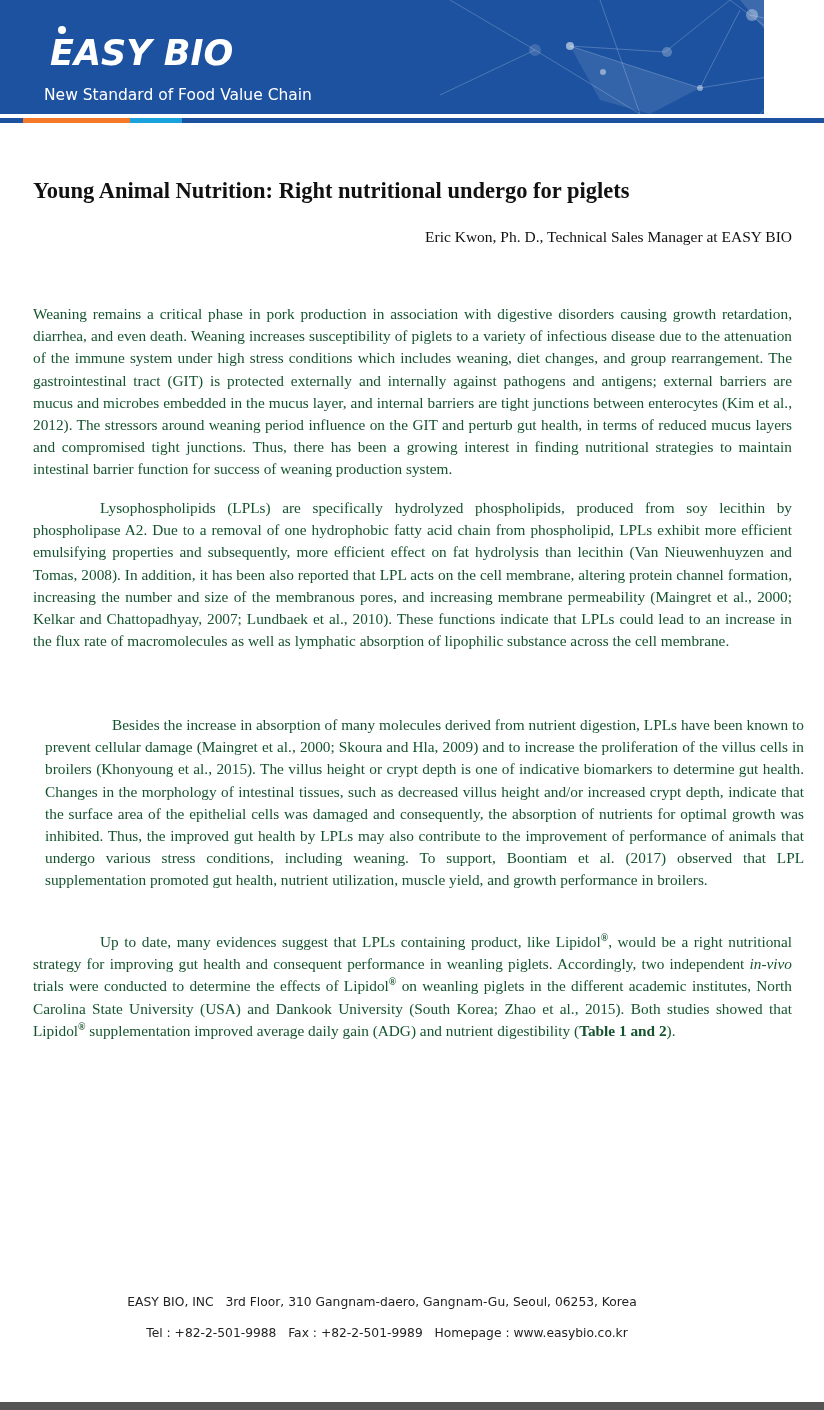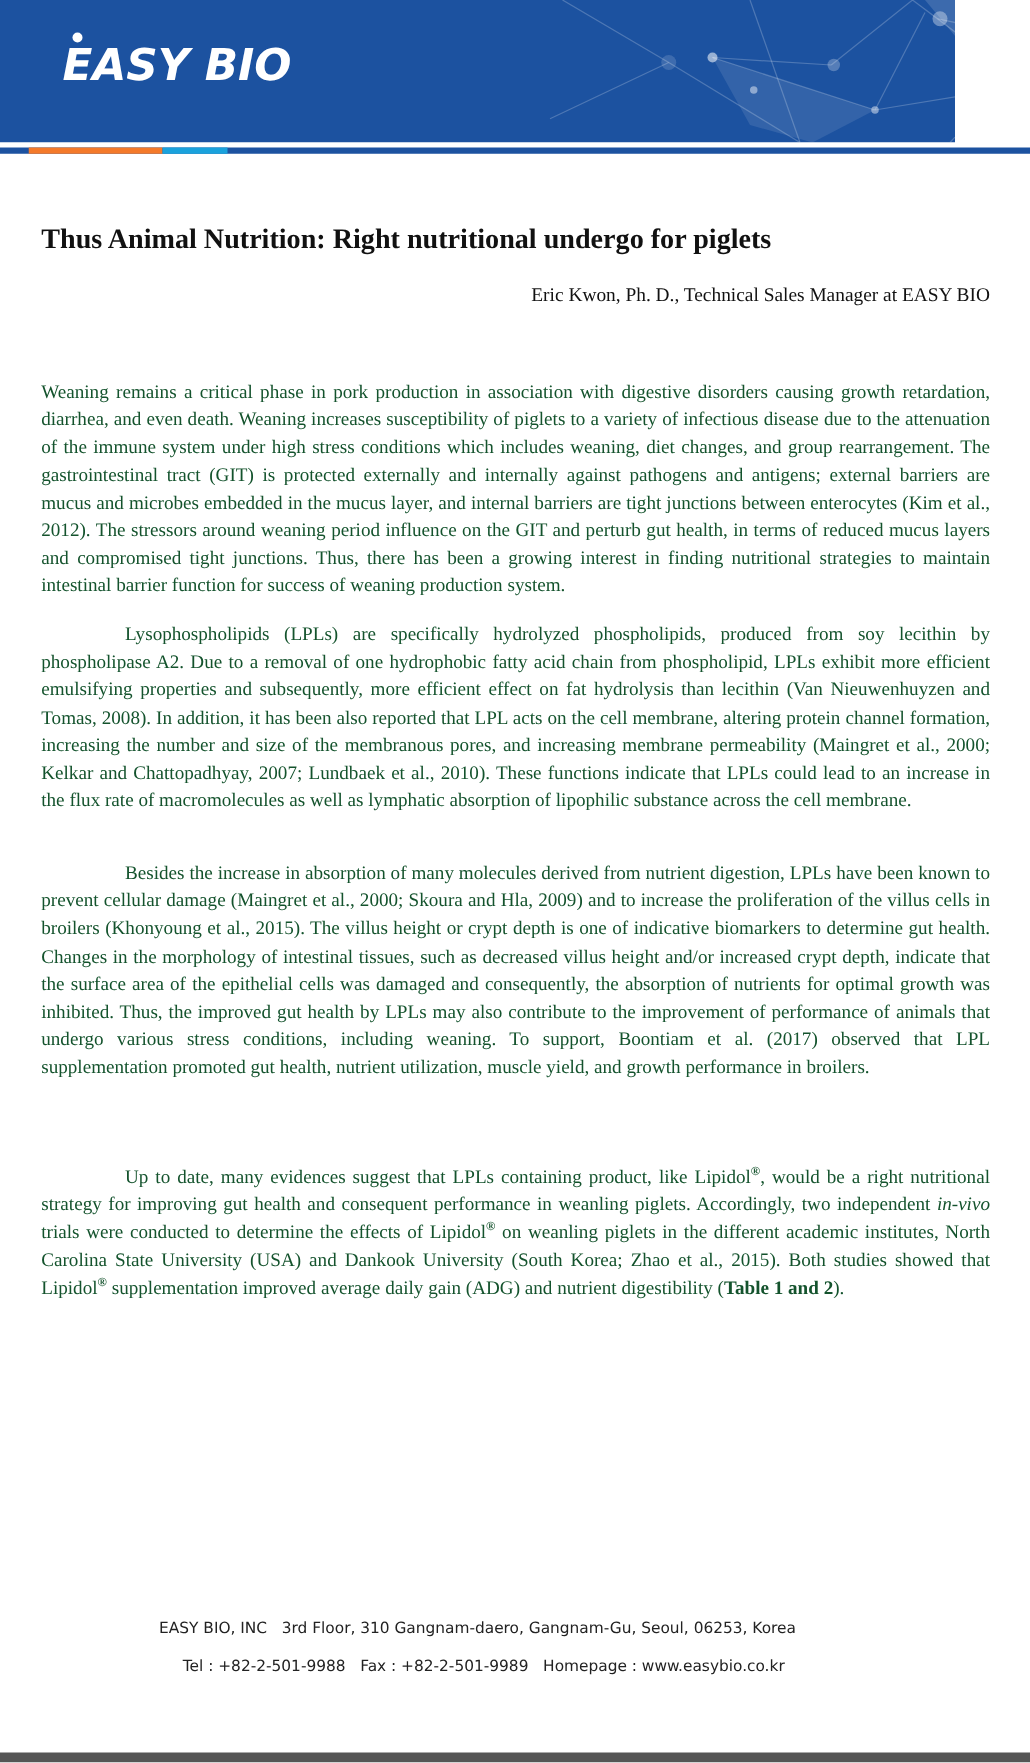--- a/index.html
+++ b/index.html
@@ -38,21 +38,21 @@
     position: absolute; right: 32px; top: 228px; font-size: 15.5px; color: #111; white-space: nowrap;
   }
 
   .body-text {
     position: absolute; left: 33px; width: 759px; font-size: 15.3px; line-height: 22.2px;
     text-align: justify; color: #14532d;
   }
   .body-text.indent { text-indent: 67px; }
   #p1 { top: 303px; }
   #p2 { top: 497px; }
-  #p3 { top: 688px; }
+  #p3 { top: 714px; margin-left: 12px; }
   #p4 { top: 931px; }
   sup { font-size: 10px; line-height: 0; vertical-align: 6px; font-weight: bold; }
 
   .footer-addr, .footer-contact {
     position: absolute; left: 0; width: 764px; text-align: center;
     font-family: "DejaVu Sans", sans-serif; font-size: 12.3px; color: #222; white-space: pre;
   }
   .footer-addr { top: 1295px; }
   .footer-contact { top: 1326px; padding-left: 10px; }
   .bottom-bar { position: absolute; left: 0; top: 1402px; width: 824px; height: 8px; background: #555555; }
@@ -84,28 +84,29 @@
       <circle cx="667" cy="52" r="5" fill-opacity="0.25"></circle>
       <circle cx="700" cy="88" r="3" fill-opacity="0.45"></circle>
       <circle cx="752" cy="15" r="6" fill-opacity="0.35"></circle>
       <circle cx="810" cy="45" r="6" fill-opacity="0.35"></circle>
       <circle cx="810" cy="70" r="3" fill-opacity="0.45"></circle>
       <circle cx="535" cy="50" r="6" fill-opacity="0.15"></circle>
     </g>
   </svg>
   <span class="logo-dot"></span>
   <div class="logo">EASY BIO</div>
+  <div class="tagline">New Standard of Food Value Chain</div>
 </div>
 <div class="white-line"></div>
 <div class="stripe">
   <span class="orange"></span>
   <span class="cyan"></span>
 </div>
 
-<h1 class="title"><span>Thus Animal Nutrition: </span><b>Right nutritional undergo for piglets</b></h1>
+<h1 class="title"><span>Young Animal Nutrition: </span><b>Right nutritional undergo for piglets</b></h1>
 
 <div class="byline">Eric Kwon, Ph. D., Technical Sales Manager at EASY BIO</div>
 
 <p class="body-text" id="p1">Weaning remains a critical phase in pork production in association with digestive disorders causing growth retardation, diarrhea, and even death. Weaning increases susceptibility of piglets to a variety of infectious disease due to the attenuation of the immune system under high stress conditions which includes weaning, diet changes, and group rearrangement. The gastrointestinal tract (GIT) is protected externally and internally against pathogens and antigens; external barriers are mucus and microbes embedded in the mucus layer, and internal barriers are tight junctions between enterocytes (Kim et al., 2012). The stressors around weaning period influence on the GIT and perturb gut health, in terms of reduced mucus layers and compromised tight junctions. Thus, there has been a growing interest in finding nutritional strategies to maintain intestinal barrier function for success of weaning production system.</p>
 <p class="body-text indent" id="p2">Lysophospholipids (LPLs) are specifically hydrolyzed phospholipids, produced from soy lecithin by phospholipase A2. Due to a removal of one hydrophobic fatty acid chain from phospholipid, LPLs exhibit more efficient emulsifying properties and subsequently, more efficient effect on fat hydrolysis than lecithin (Van Nieuwenhuyzen and Tomas, 2008). In addition, it has been also reported that LPL acts on the cell membrane, altering protein channel formation, increasing the number and size of the membranous pores, and increasing membrane permeability (Maingret et al., 2000; Kelkar and Chattopadhyay, 2007; Lundbaek et al., 2010). These functions indicate that LPLs could lead to an increase in the flux rate of macromolecules as well as lymphatic absorption of lipophilic substance across the cell membrane.</p>
 <p class="body-text indent" id="p3">Besides the increase in absorption of many molecules derived from nutrient digestion, LPLs have been known to prevent cellular damage (Maingret et al., 2000; Skoura and Hla, 2009) and to increase the proliferation of the villus cells in broilers (Khonyoung et al., 2015). The villus height or crypt depth is one of indicative biomarkers to determine gut health. Changes in the morphology of intestinal tissues, such as decreased villus height and/or increased crypt depth, indicate that the surface area of the epithelial cells was damaged and consequently, the absorption of nutrients for optimal growth was inhibited. Thus, the improved gut health by LPLs may also contribute to the improvement of performance of animals that undergo various stress conditions, including weaning. To support, Boontiam et al. (2017) observed that LPL supplementation promoted gut health, nutrient utilization, muscle yield, and growth performance in broilers.</p>
 <p class="body-text indent" id="p4"><span>Up to date, many evidences suggest that LPLs containing product, like Lipidol</span><sup>®</sup><span>, would be a right nutritional strategy for improving gut health and consequent performance in weanling piglets. Accordingly, two independent </span><i>in-vivo</i><span> trials were conducted to determine the effects of Lipidol</span><sup>®</sup><span> on weanling piglets in the different academic institutes, North Carolina State University (USA) and Dankook University (South Korea; Zhao et al., 2015). Both studies showed that Lipidol</span><sup>®</sup><span> supplementation improved average daily gain (ADG) and nutrient digestibility (</span><b>Table 1 and 2</b><span>).</span></p>
 
 <div class="footer-addr">EASY BIO, INC   3rd Floor, 310 Gangnam-daero, Gangnam-Gu, Seoul, 06253, Korea</div>
 <div class="footer-contact">Tel : +82-2-501-9988   Fax : +82-2-501-9989   Homepage : www.easybio.co.kr</div>

